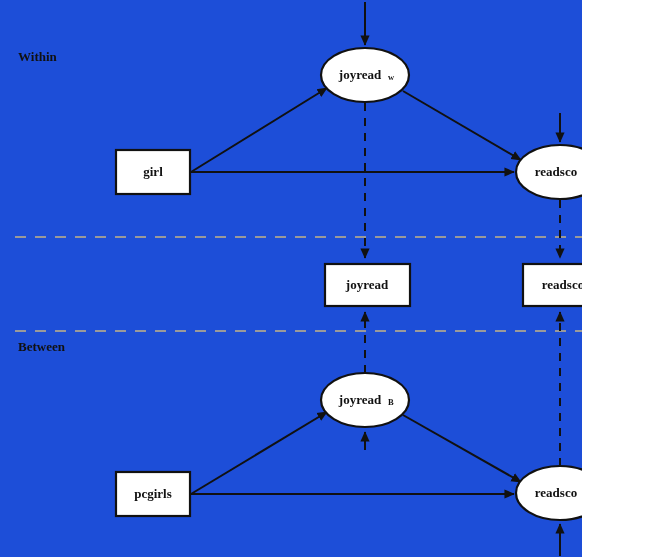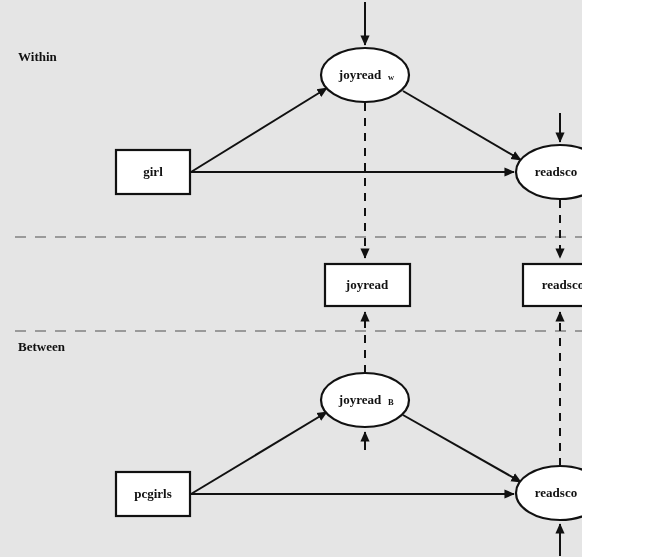--- a/index.html
+++ b/index.html
@@ -7,21 +7,21 @@
     padding: 0;
     background: #ffffff;
   }
   body {
     font-family: "Liberation Serif", "DejaVu Serif", serif;
   }
   #diagram-root {
     position: relative;
     width: 582px;
     height: 557px;
-    background: #e5e5e5;
+    background: #1d4ed8;
     overflow: hidden;
   }
   svg#diagram-svg {
     position: absolute;
     top: 0;
     left: 0;
     width: 650px;
     height: 557px;
   }
   .node-label {

